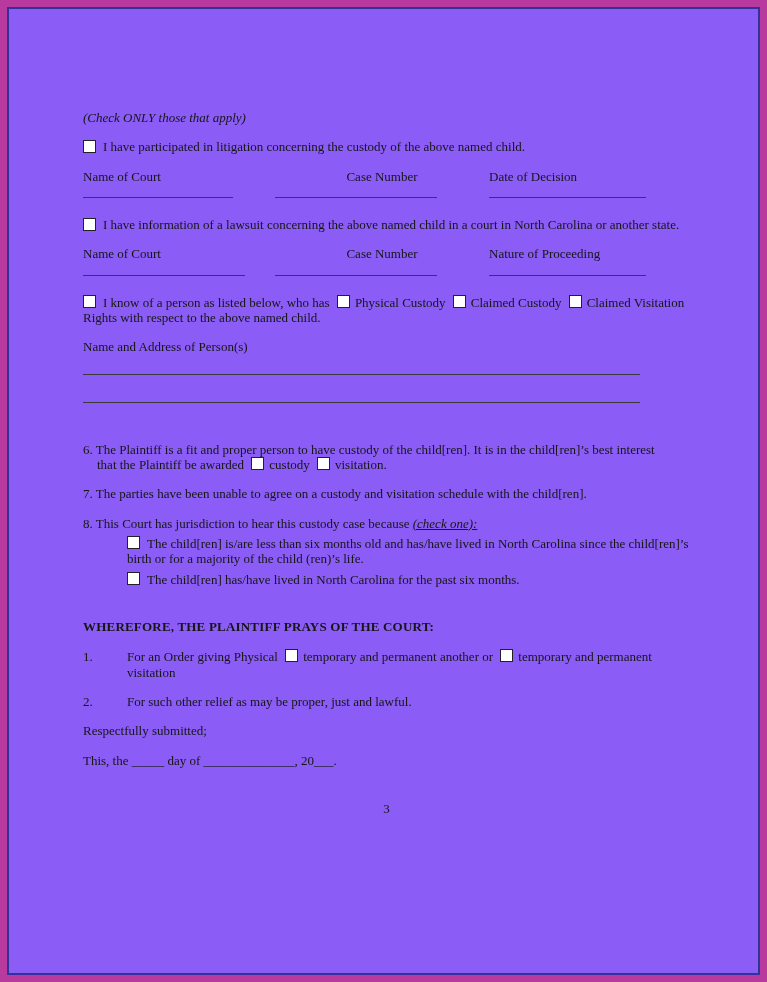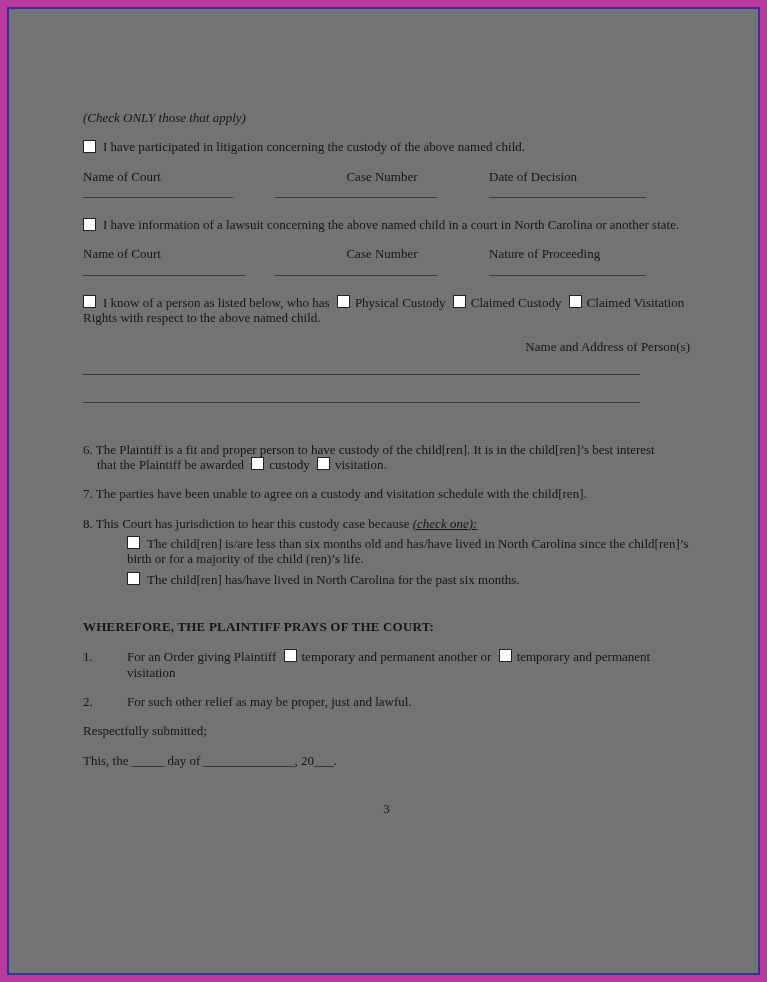--- a/index.html
+++ b/index.html
@@ -3,41 +3,41 @@
 <meta charset="utf-8">
 <style>
   :root{
     --frame-outer:#b93a9e;
     --frame-inner:#31339a;
     --ink:#161616;
   }
   html,body{margin:0;padding:0;background:#fff;}
   body{width:767px;height:982px;font-family:"Liberation Serif","DejaVu Serif",serif;color:var(--ink);}
   .frame{width:767px;height:982px;box-sizing:border-box;border:7px solid var(--frame-outer);}
-  .inner{width:100%;height:100%;box-sizing:border-box;border:2px solid var(--frame-inner);background:#737373;overflow:hidden;}
+  .inner{width:100%;height:100%;box-sizing:border-box;border:2px solid var(--frame-inner);background:#8b5cf6;overflow:hidden;}
   .content{box-sizing:border-box;padding:101px 68px 0 74px;font-size:13px;line-height:1.18;}
   p,div{margin:0;}
   .italic{font-style:italic;text-decoration:underline;}
   .bold{font-weight:bold;}
   .instructions{font-style:italic;margin-bottom:14px;}
   .cb{display:inline-block;width:11px;height:11px;border:1px solid #222;background:#fff;vertical-align:-1px;margin-right:7px;flex:none;}
   .cb.inline{margin:0 5px 0 4px;}
   .cb-row{display:flex;align-items:flex-start;margin-bottom:14px;}
   .cb-row .cb{margin-top:1px;}
   .cols3{display:flex;margin-bottom:19px;}
   .cols3 .c1{width:192px;flex:none;}
   .cols3 .c2{width:214px;flex:none;text-align:center;}
   .cols3 .c3{flex:1;}
   .fill-line{border-bottom:1px solid #3a3a3a;height:13px;}
   .fill-line.w150{width:150px;}
   .fill-line.w162{width:162px;}
   .fill-line.w157{width:157px;}
   .fill-line.full{width:557px;height:16px;}
   .para{margin-bottom:14px;}
-  .names-label{margin-top:8px;text-align:right;}
+  .names-label{margin-top:8px;}
   .sec6{margin-top:39px;}
   .hang{padding-left:14px;}
   .sub-item{margin-left:44px;margin-top:5px;display:block;}
   .sub-item .cb{margin-right:7px;}
   .wherefore{margin-top:32px;margin-bottom:15px;letter-spacing:.2px;}
   .numbered{display:flex;margin-bottom:14px;}
   .numbered .num{width:44px;flex:none;}
   .numbered .body{flex:1;}
   .sig-section{display:flex;margin-top:21px;}
   .sig-left{width:325px;flex:none;}
@@ -130,21 +130,21 @@
         <div class="sub-item">
           <span class="cb"></span><span>The child[ren] has/have lived in North Carolina for the past six months.</span>
         </div>
       </div>
 
       <p class="bold wherefore">WHEREFORE, THE PLAINTIFF PRAYS OF THE COURT:</p>
 
       <div class="numbered">
         <span class="num">1.</span>
         <div class="body">
-          <span>For an Order giving Plaintiff</span>
+          <span>For an Order giving Physical</span>
           <span class="cb inline"></span><span>temporary and permanent another or</span>
           <span class="cb inline"></span><span>temporary and permanent visitation</span>
         </div>
       </div>
 
       <div class="numbered">
         <span class="num">2.</span>
         <div class="body">For such other relief as may be proper, just and lawful.</div>
       </div>
 

